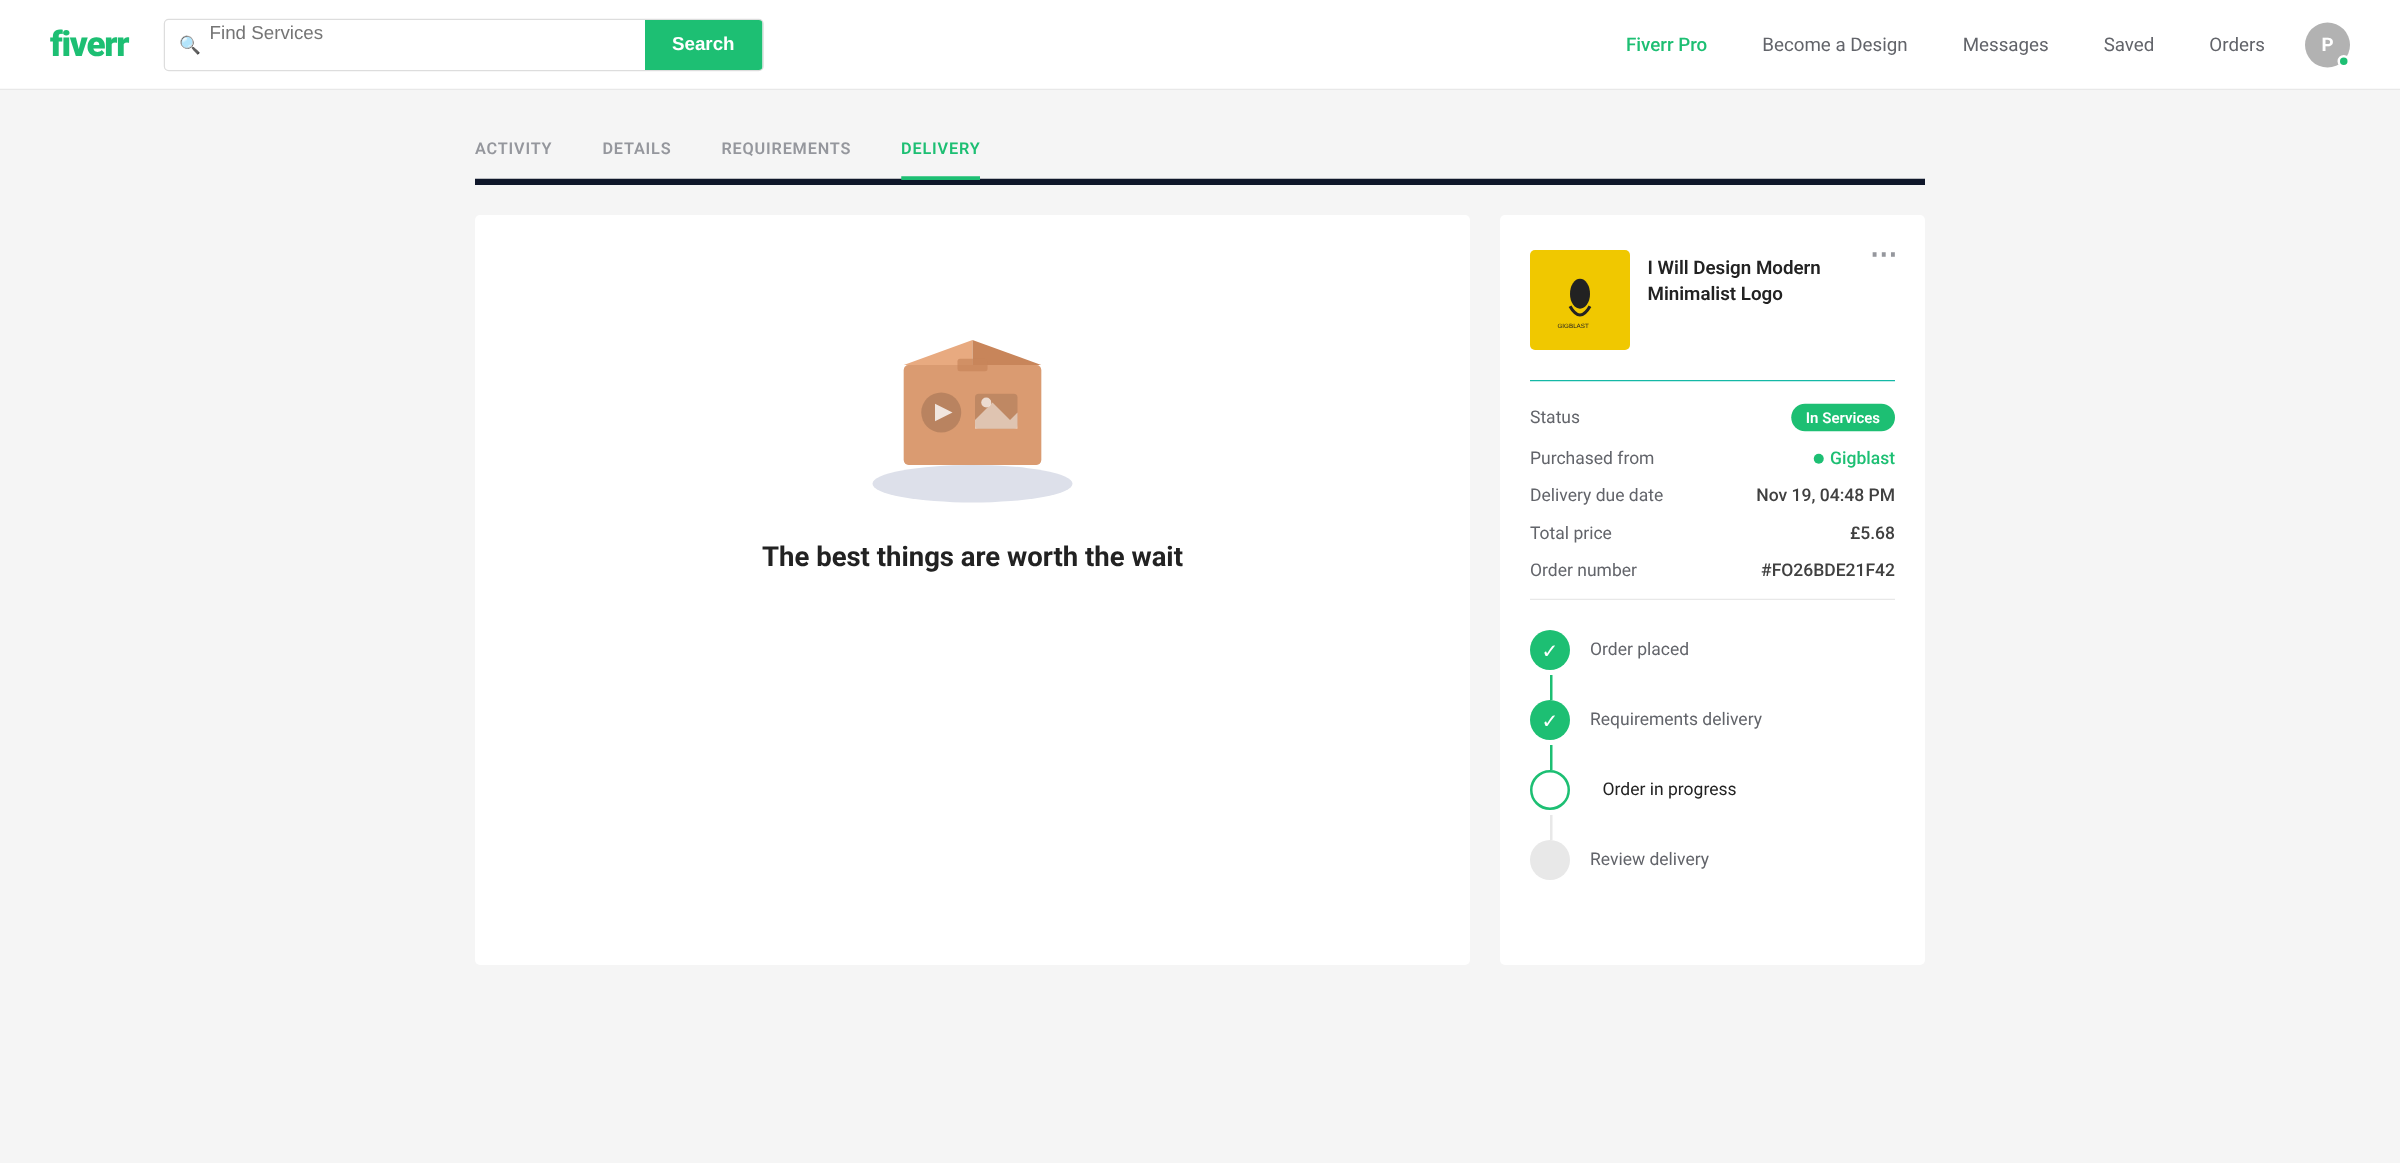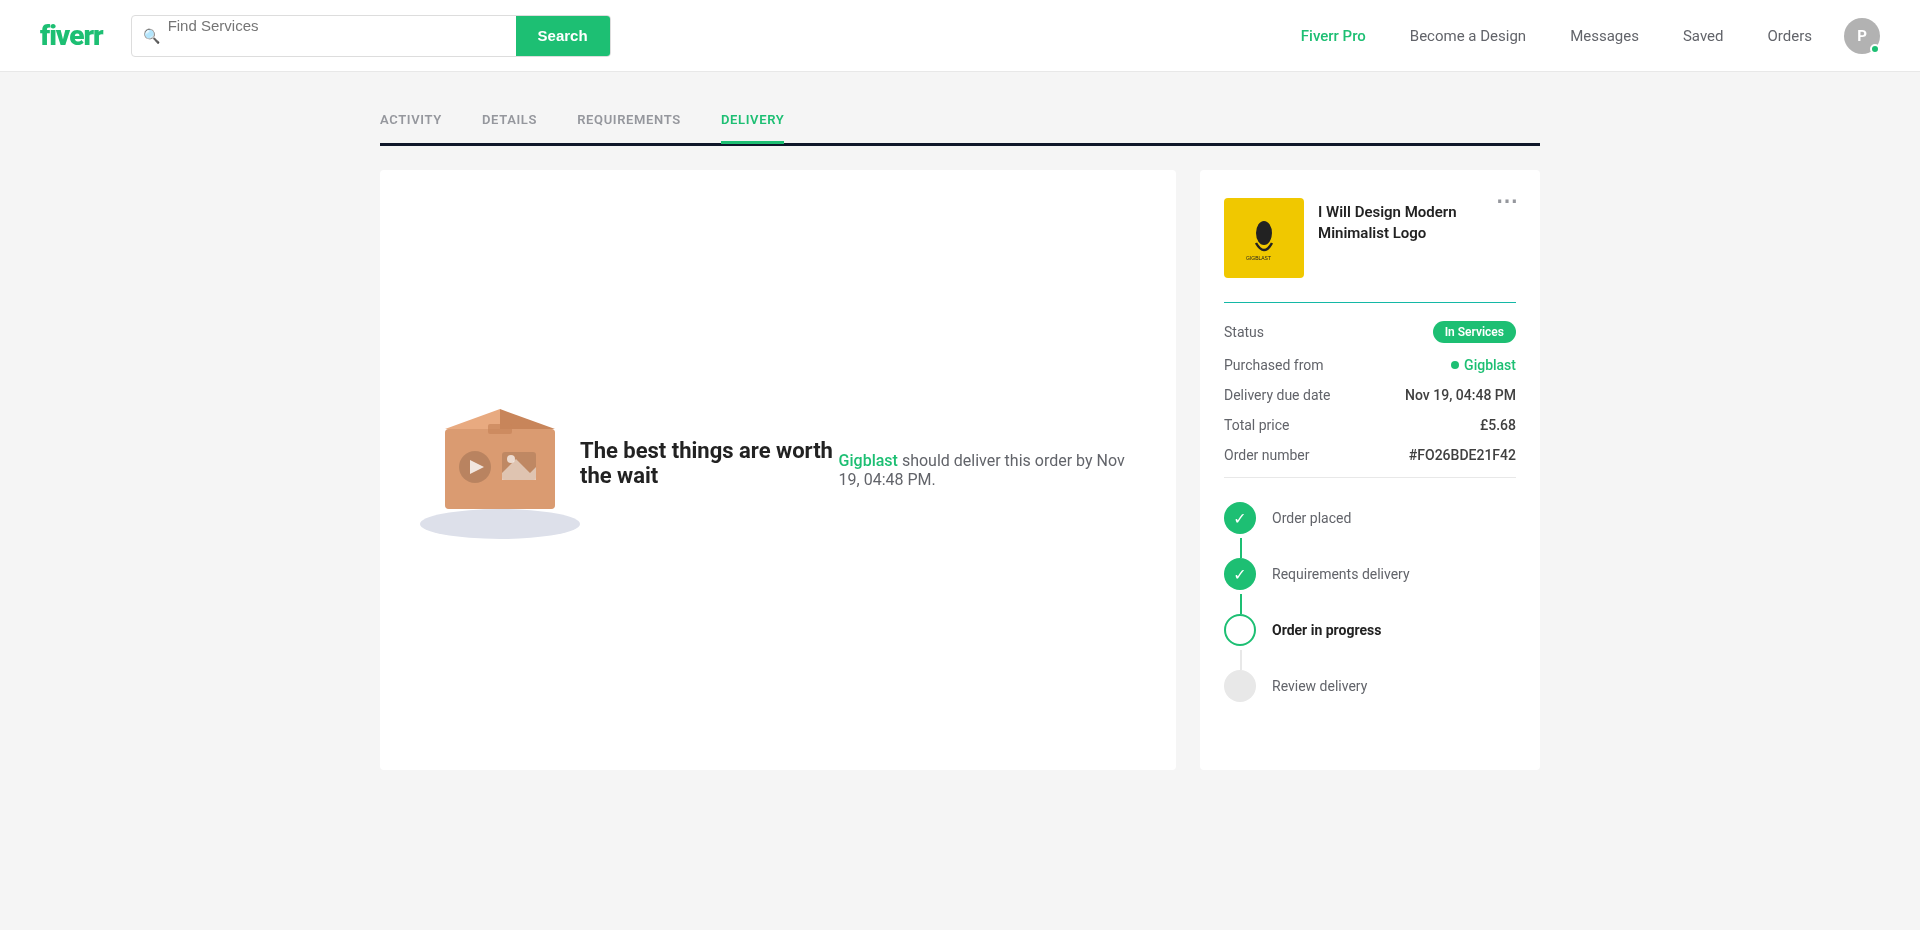--- a/index.html
+++ b/index.html
@@ -104,21 +104,21 @@
     .main {
       max-width: 1200px;
       margin: 0 auto;
       padding: 40px 20px 0;
     }
 
     
     .tabs {
       display: flex;
       gap: 40px;
-      border-bottom: 3px solid #0f172a;
+      border-bottom: 5px solid #0f172a;
       margin-bottom: 0;
       padding-bottom: 0;
     }
     .tab {
       font-size: 13px;
       font-weight: 600;
       letter-spacing: 0.05em;
       color: #95979d;
       padding-bottom: 14px;
       cursor: pointer;
@@ -138,20 +138,21 @@
       margin-top: 24px;
     }
 
     
     .delivery-card {
       flex: 1;
       background: #fff;
       border-radius: 4px;
       min-height: 600px;
       display: flex;
+      flex-direction: column;
       align-items: center;
       justify-content: flex-start;
       padding: 60px 40px;
     }
     .box-illustration {
       margin-bottom: 32px;
     }
     .box-svg-wrap {
       position: relative;
       display: flex;
@@ -305,22 +306,23 @@
       border: 2.5px solid #1dbf73;
     }
     .tracker-circle.pending {
       background: #e8e8e8;
     }
     .tracker-label {
       font-size: 14px;
       color: #62646a;
     }
     .tracker-label.bold {
-      font-weight: 700;
+      font-weight: 400;
       color: #222;
+      margin-left: 10px;
     }
     .check-icon {
       font-size: 16px;
     }
   </style>
 </head>
 <body>
 
 <header class="header">
   <span class="logo">fiverr</span>
@@ -377,23 +379,20 @@
             <polygon points="50,91 50,105 64,98" fill="white" opacity="0.8"></polygon>
 
             <rect x="82" y="83" width="34" height="28" rx="3" fill="rgba(0,0,0,0.12)"></rect>
             <circle cx="91" cy="90" r="4" fill="rgba(255,255,255,0.7)"></circle>
             <polygon points="82,104 96,90 110,104 116,98 116,111 82,111" fill="rgba(255,255,255,0.5)"></polygon>
           </svg>
           <div class="box-shadow"></div>
         </div>
       </div>
       <div class="delivery-title">The best things are worth the wait</div>
-      <div class="delivery-subtitle">
-        <span class="seller-link">Gigblast</span><span> should deliver this order by Nov 19, 04:48 PM.</span>
-      </div>
     </div>
 
     <div class="order-sidebar">
       <span class="sidebar-more">⋯</span>
 
       <div class="gig-info">
         <div class="gig-thumbnail">
 
           <svg width="50" height="50" viewBox="0 0 50 50">
             <rect width="50" height="50" fill="#f0c800"></rect>

